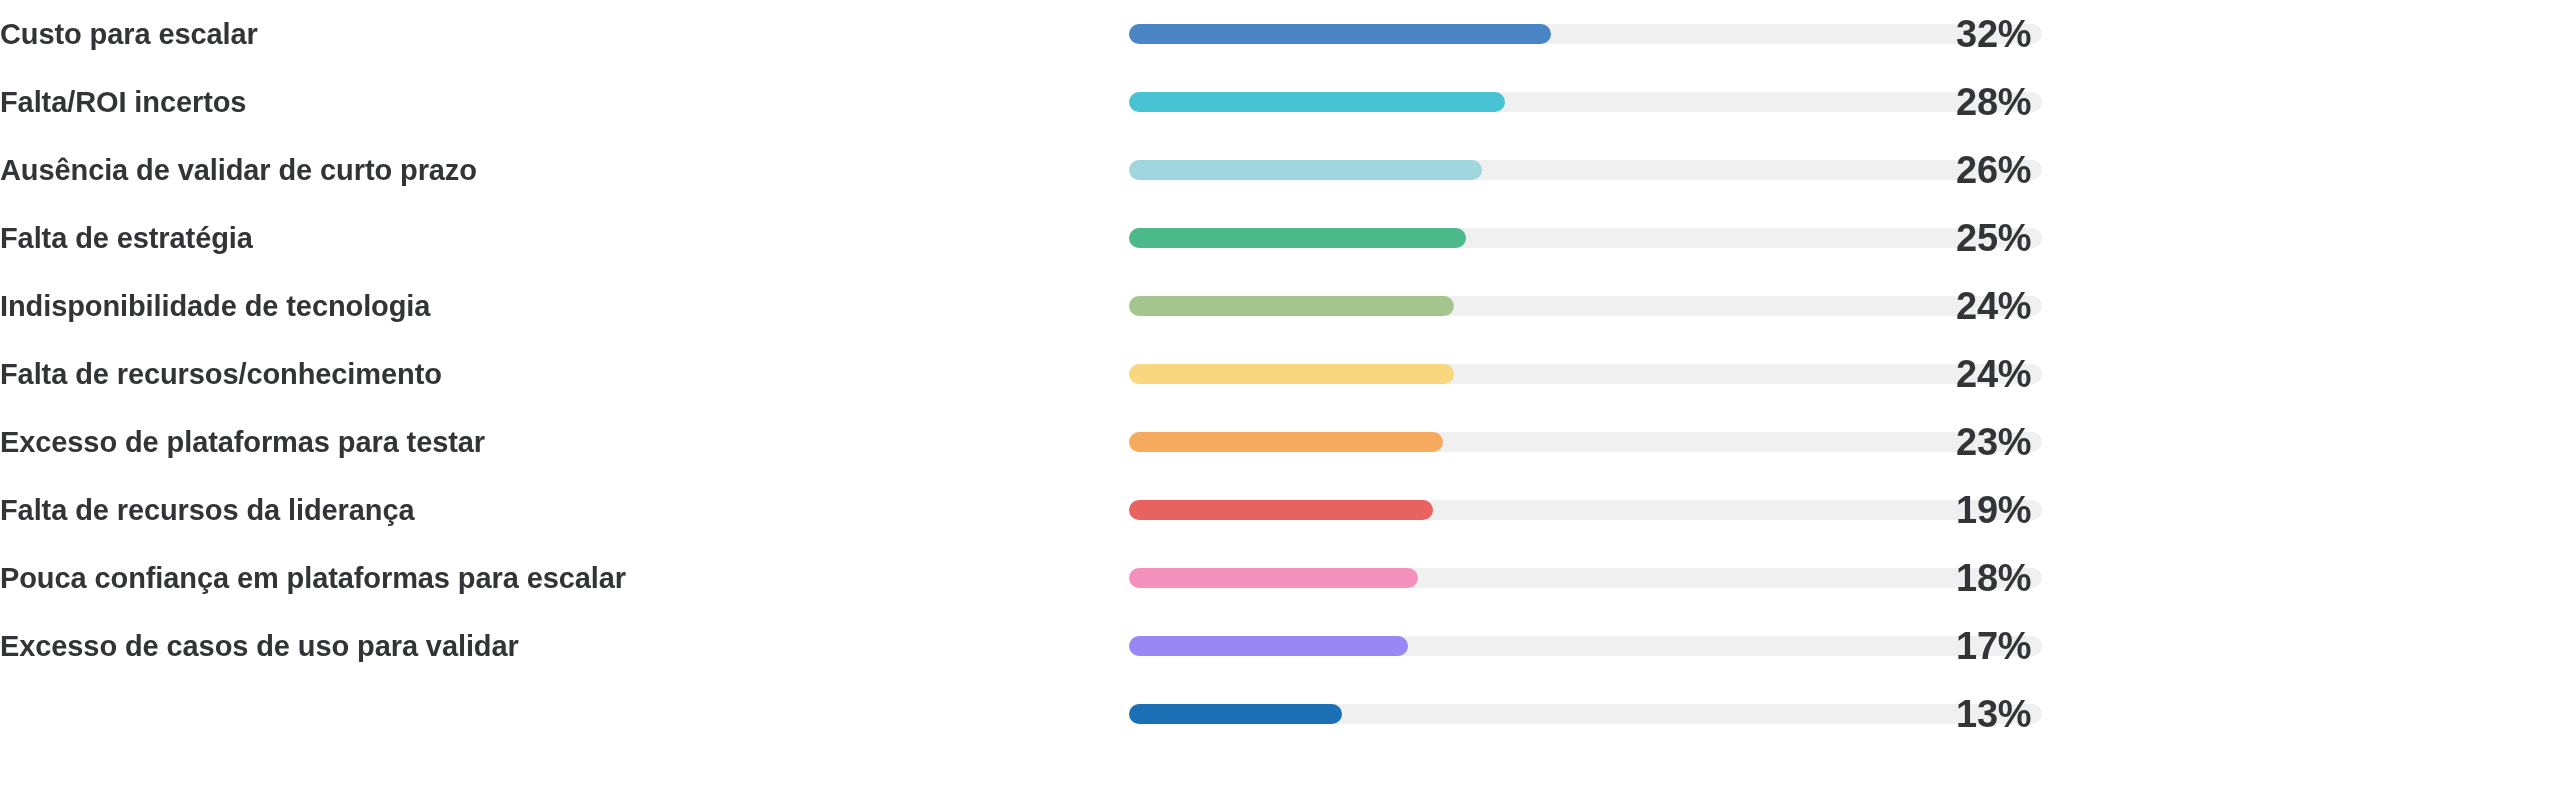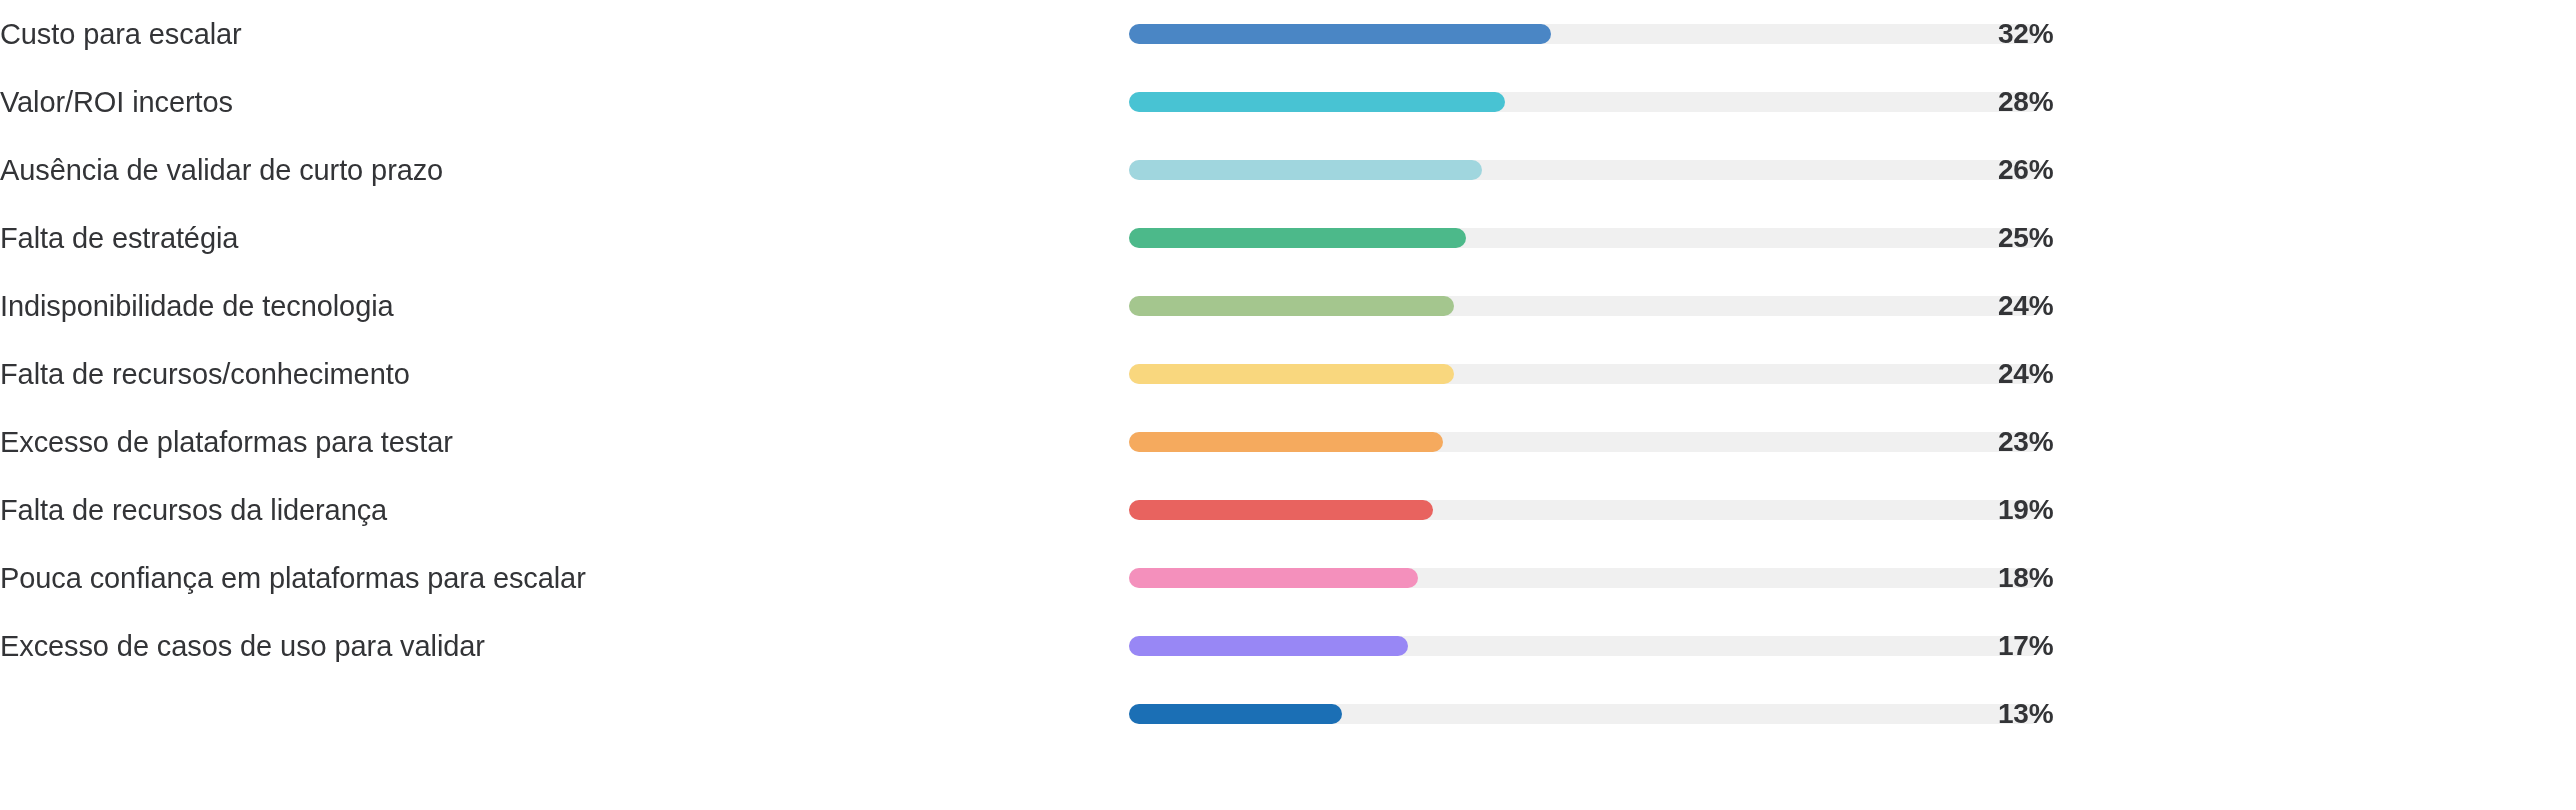--- a/index.html
+++ b/index.html
@@ -39,21 +39,21 @@
   }
 
   
   .row-label {
     position: absolute;
     left: 0;
     width: 1098px;
     padding-right: 0;
     text-align: left;
     font-size: 29px;
-    font-weight: 400;
+    font-weight: 700;
     color: #333437;
     letter-spacing: -0.1px;
     white-space: nowrap;
     line-height: 1;
   }
 
   
   .bar-track-wrap {
     position: absolute;
     left: 1129px;
@@ -74,45 +74,45 @@
   .bar-fill {
     position: absolute;
     left: 0;
     top: 0;
     height: 20px;
     border-radius: 10px;
   }
 
   .row-value {
     position: absolute;
-    left: 1998px;
+    left: 1956px;
     width: 139px;
     text-align: left;
-    font-size: 28px;
+    font-size: 38px;
     font-weight: 700;
     color: #333437;
     line-height: 1;
     letter-spacing: -0.2px;
   }
 </style>
 </head>
 <body>
 
 <div id="chart-root">
   <div class="rows">
       <div class="bar-row">
         <div class="row-label">Custo para escalar</div>
         <div class="bar-track-wrap">
           <div class="bar-track" style="background: rgb(240, 240, 240);"></div>
           <div class="bar-fill" style="width: 422px; background: rgb(74, 134, 197);"></div>
         </div>
         <div class="row-value">32%</div>
       </div>
       <div class="bar-row">
-        <div class="row-label">Valor/ROI incertos</div>
+        <div class="row-label">Falta/ROI incertos</div>
         <div class="bar-track-wrap">
           <div class="bar-track" style="background: rgb(240, 240, 240);"></div>
           <div class="bar-fill" style="width: 376px; background: rgb(72, 195, 211);"></div>
         </div>
         <div class="row-value">28%</div>
       </div>
       <div class="bar-row">
         <div class="row-label">Ausência de validar de curto prazo</div>
         <div class="bar-track-wrap">
           <div class="bar-track" style="background: rgb(240, 240, 240);"></div>

